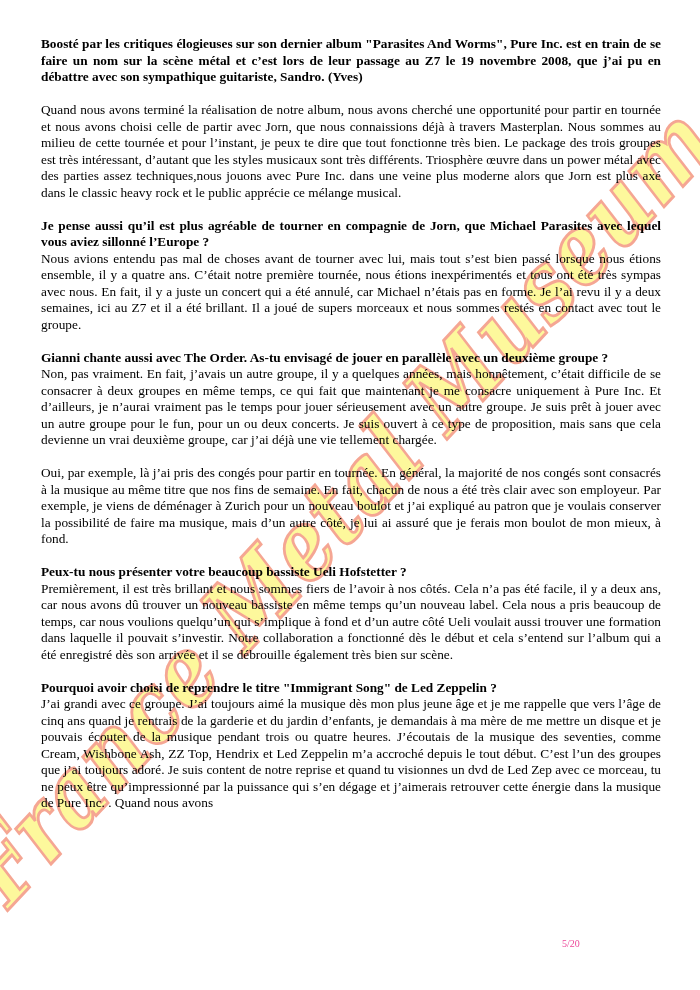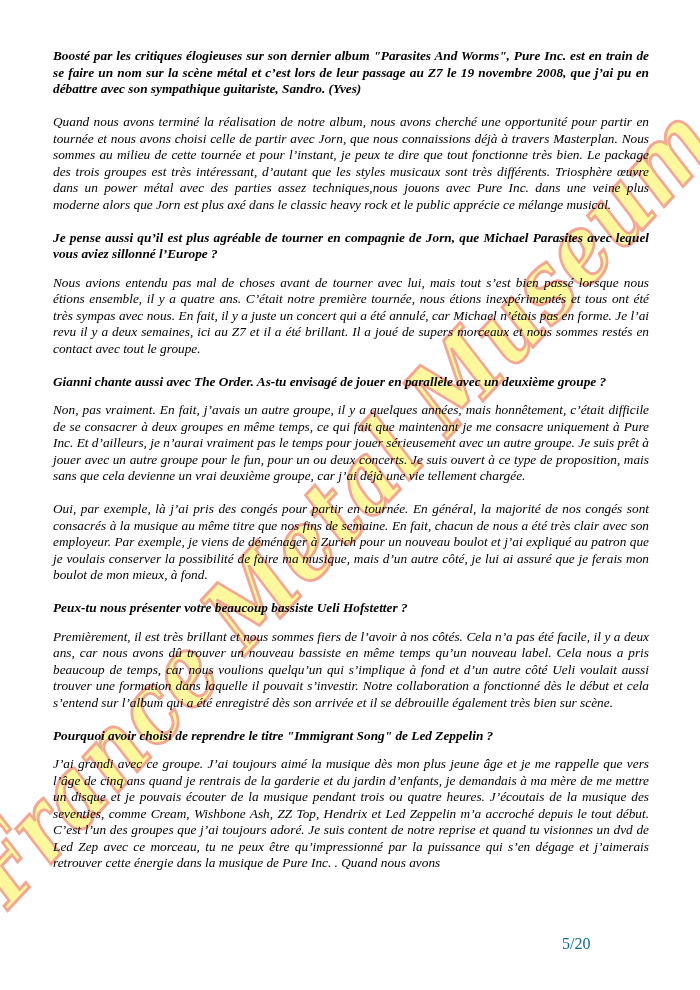--- a/index.html
+++ b/index.html
@@ -32,30 +32,30 @@
   .content {
     position: absolute;
     left: 41px; top: 36px;
     width: 620px;
     z-index: 1;
     color: #000000;
     font-size: 13.3px;
     line-height: 16.5px;
     text-align: justify;
   }
-  .content p { margin: 12px; font-style: italic; }
+  .content p { margin: 0; }
   .intro { font-weight: bold; }
   .qa-block { margin-top: 16.5px; }
   .q { font-weight: bold; }
   .footer {
     position: absolute;
     left: 562px; top: 936px;
     z-index: 1;
-    color: #0369a1;
-    font-size: 16px;
+    color: #ec4899;
+    font-size: 10px;
     line-height: 15px;
   }
 </style>
 </head>
 <body>
 
 <div class="page">
 
   <div class="watermark" style="color: rgb(253, 248, 156); -webkit-text-stroke: 3px rgb(245, 166, 147);">France Metal Museum</div>
 

